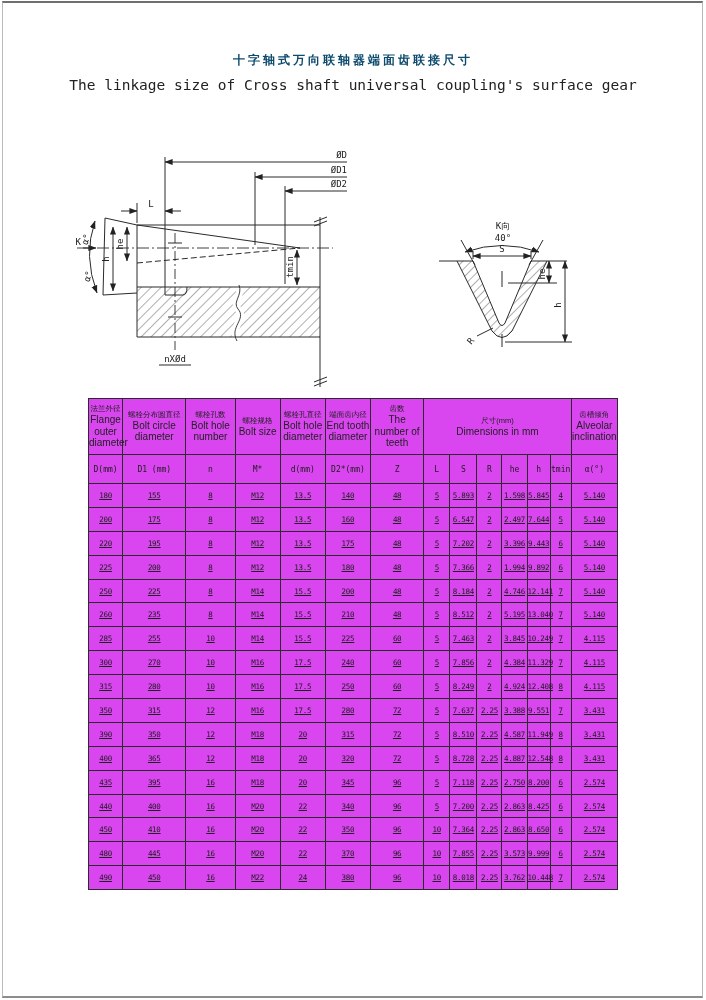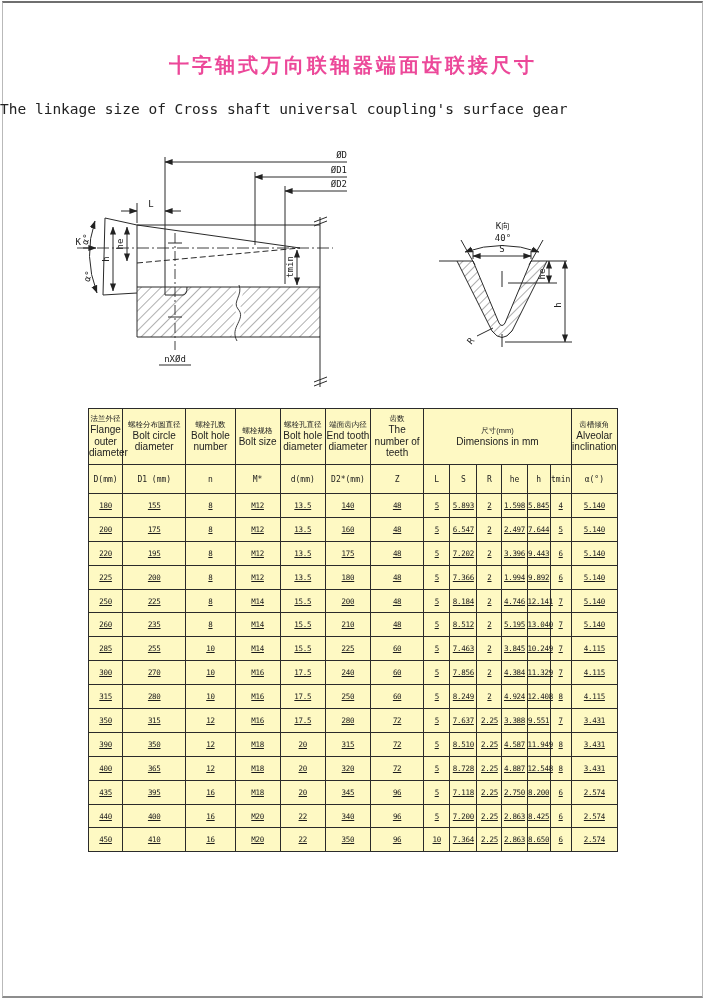--- a/index.html
+++ b/index.html
@@ -11,39 +11,38 @@
   }
   .page-frame {
     position:absolute; left:2px; top:1px; right:3px; bottom:2px;
     border:1px solid #b9b9b9;
     border-top:2px solid #6f6f6f;
     border-bottom:2px solid #8d8d8d;
     pointer-events:none;
   }
   .title-zh {
     position:absolute; top:52px; left:0; width:100%;
-    text-align:center; font-size:20px; letter-spacing:3px;
-    font-family:"Liberation Sans",sans-serif; font-weight:bold; color:#ec4899;
+    text-align:center; font-size:12px; letter-spacing:3px;
+    font-family:"Liberation Sans",sans-serif; font-weight:bold; color:#0c4a6e;
   }
   .title-en {
     position:absolute; top:77px; left:0; width:100%;
-    font-size:14.5px; color:#222;
+    text-align:center; font-size:14.5px; color:#222;
     font-family:"DejaVu Sans Mono",monospace;
-    margin-top:24px;
   }
   .diag-left  { position:absolute; left:75px;  top:145px; width:290px; height:246px; }
   .diag-right { position:absolute; left:435px; top:195px; width:190px; height:160px; }
   svg text {
     font-family:"DejaVu Sans Mono",monospace;
     font-size:9px; fill:#222; stroke:none;
   }
   table.dims {
-    position:absolute; left:88px; top:408px;
+    position:absolute; left:88px; top:398px;
     width:530px; border-collapse:collapse; table-layout:fixed;
-    background:#fef9c3;
+    background:#d946ef;
   }
   table.dims th, table.dims td {
     border:1px solid #2b2b2b; padding:0;
     text-align:center; vertical-align:middle;
     font-weight:normal; white-space:nowrap;
   }
   table.dims thead tr.group-row th { height:55px; white-space:normal; }
   table.dims thead tr.sub-row th   { height:28px; font-size:8px; }
   table.dims tbody tr { height:23.9px;text-decoration:underline; }
   table.dims tbody td { font-size:7.5px; letter-spacing:-0.3px; }
@@ -489,14 +488,46 @@
         <td>350</td>
         <td>96</td>
         <td>10</td>
         <td>7.364</td>
         <td>2.25</td>
         <td>2.863</td>
         <td>8.650</td>
         <td>6</td>
         <td>2.574</td>
       </tr>
+      <tr>
+        <td>480</td>
+        <td>445</td>
+        <td>16</td>
+        <td>M20</td>
+        <td>22</td>
+        <td>370</td>
+        <td>96</td>
+        <td>10</td>
+        <td>7.855</td>
+        <td>2.25</td>
+        <td>3.573</td>
+        <td>9.999</td>
+        <td>6</td>
+        <td>2.574</td>
+      </tr>
+      <tr>
+        <td>490</td>
+        <td>450</td>
+        <td>16</td>
+        <td>M22</td>
+        <td>24</td>
+        <td>380</td>
+        <td>96</td>
+        <td>10</td>
+        <td>8.018</td>
+        <td>2.25</td>
+        <td>3.762</td>
+        <td>10.448</td>
+        <td>7</td>
+        <td>2.574</td>
+      </tr>
     </tbody>
 </table>
 
 </body></html>

